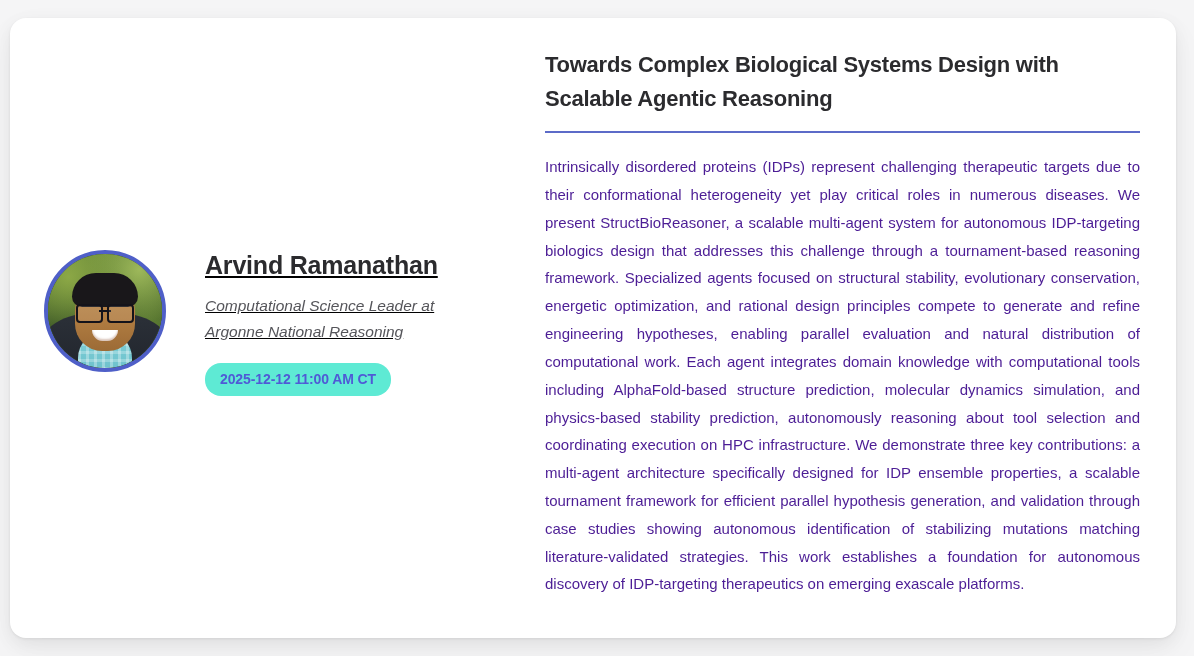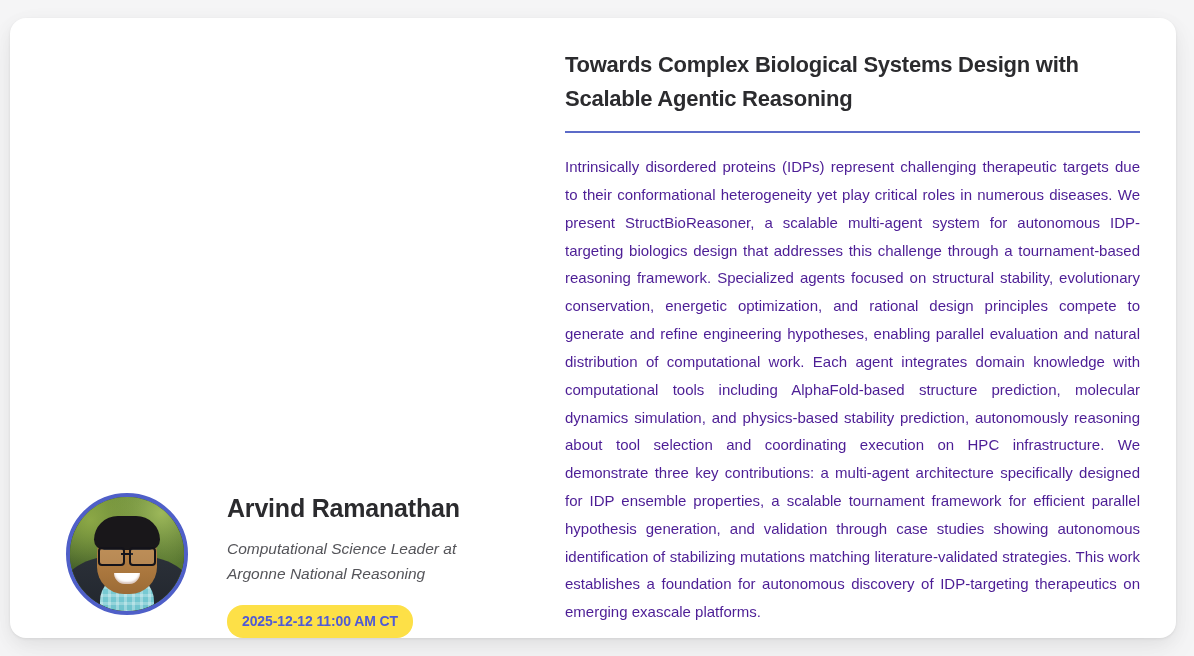--- a/index.html
+++ b/index.html
@@ -39,22 +39,23 @@
     flex-direction: row;
     overflow: hidden;
   }
 
   
   .speaker-pane {
     width: 530px;
     flex: 0 0 530px;
     position: relative;
     display: flex;
-    align-items: flex-end;
-    padding-left: 56px;
+    align-items: center;
+    padding-left: 34px;
+    text-decoration: underline;
   }
 
   .speaker-identity {
     display: flex;
     flex-direction: row;
     align-items: flex-start;
     margin-top: -14px;
   }
 
   .avatar {
@@ -202,35 +203,34 @@
     color: #55555a;
     line-height: 1.62;
     max-width: 250px;
     margin-bottom: 0;
   }
 
   .date-badge {
     display: inline-block;
     margin-top: 19px;
     padding: 8px 15px 9px;
-    background: #fde047;
+    background: #5eead4;
     color: #4f5ad6;
     font-size: 14px;
     font-weight: bold;
     border-radius: 16px;
     letter-spacing: -0.1px;
     white-space: nowrap;
   }
 
   
   .talk-pane {
     flex: 1 1 auto;
     padding: 30px 36px 0 5px;
     min-width: 0;
-    margin-left: 20px;
   }
 
   .talk-title {
     font-size: 22px;
     font-weight: bold;
     color: #2b2b2e;
     line-height: 1.55;
     letter-spacing: -0.25px;
     margin: 0;
     max-width: 580px;

